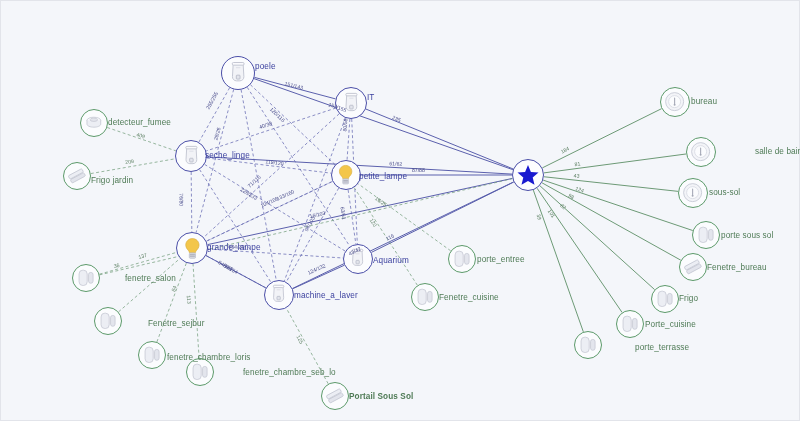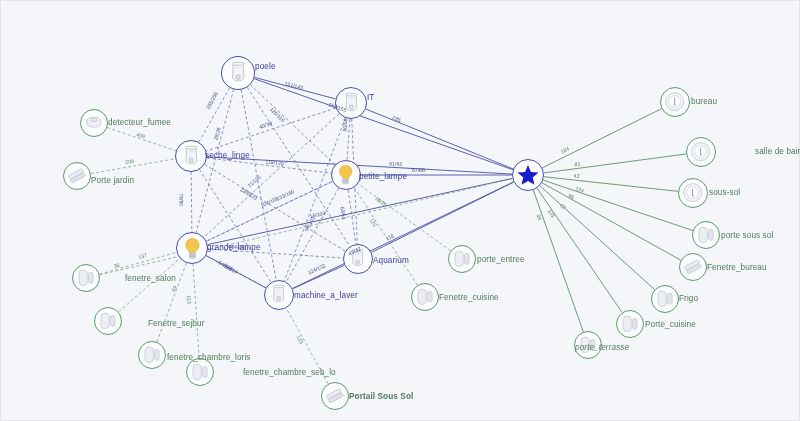--- a/index.html
+++ b/index.html
@@ -386,30 +386,30 @@
       <div class="edge-label green" style="left: 554.75px; top: 214.537px; transform: translate(-50%, -130%) rotate(55.6059deg);">101</div>
       <div class="edge-label green" style="left: 543.329px; top: 220.264px; transform: translate(-50%, -130%) rotate(70.56deg);">39</div>
       <div class="node-label blue" style="left: 254px; top: 61px;">poele</div>
       <div class="node-label blue" style="left: 366px; top: 92px;">IT</div>
       <div class="node-label blue" style="left: 204px; top: 150px;">seche_linge</div>
       <div class="node-label blue" style="left: 358px; top: 171px;">petite_lampe</div>
       <div class="node-label blue" style="left: 206px; top: 242px;">grande_lampe</div>
       <div class="node-label blue" style="left: 372px; top: 255px;">Aquarium</div>
       <div class="node-label blue" style="left: 293px; top: 290px;">machine_a_laver</div>
       <div class="node-label green" style="left: 107px; top: 117px;">detecteur_fumee</div>
-      <div class="node-label green" style="left: 90px; top: 175px;">Porte jardin</div>
+      <div class="node-label green" style="left: 90px; top: 175px;">Frigo jardin</div>
       <div class="node-label green" style="left: 99px; top: 273px; padding-left: 25px;">fenetre_salon</div>
       <div class="node-label green" style="left: 131px; top: 318px; padding-left: 16px;">Fenetre_sejbur</div>
       <div class="node-label green" style="left: 166px; top: 352px;">fenetre_chambre_loris</div>
       <div class="node-label green" style="left: 214px; top: 367px; margin-left: 28px;">fenetre_chambre_seb_lo</div>
       <div class="node-label green" style="left: 348px; top: 391px; font-weight: bold;">Portail Sous Sol</div>
       <div class="node-label green" style="left: 438px; top: 292px;">Fenetre_cuisine</div>
       <div class="node-label green" style="left: 476px; top: 254px;">porte_entree</div>
       <div class="node-label green" style="left: 690px; top: 96px;">bureau</div>
       <div class="node-label green" style="left: 716px; top: 146px; padding-left: 38px;">salle de bain</div>
       <div class="node-label green" style="left: 708px; top: 187px;">sous-sol</div>
       <div class="node-label green" style="left: 720px; top: 230px;">porte sous sol</div>
       <div class="node-label green" style="left: 706px; top: 262px;">Fenetre_bureau</div>
       <div class="node-label green" style="left: 678px; top: 293px;">Frigo</div>
       <div class="node-label green" style="left: 644px; top: 319px;">Porte_cuisine</div>
-      <div class="node-label green" style="left: 574px; top: 342px; font-style: italic;">porte_terrasse</div>
+      <div class="node-label green" style="left: 634px; top: 342px;">porte_terrasse</div>
     </div>
 </div>
 
 </body></html>

